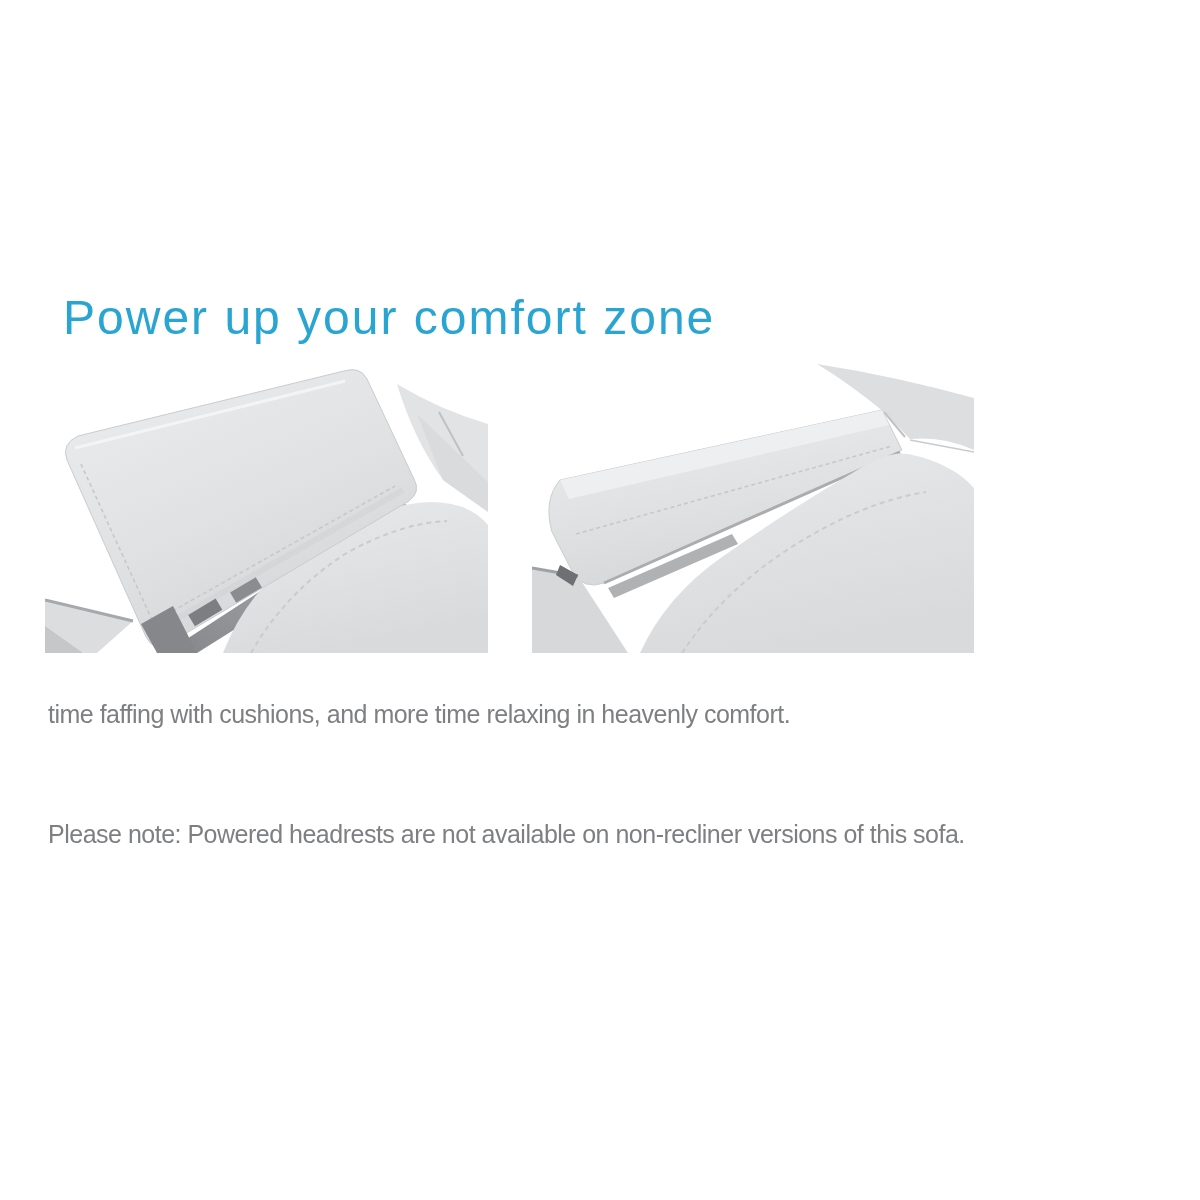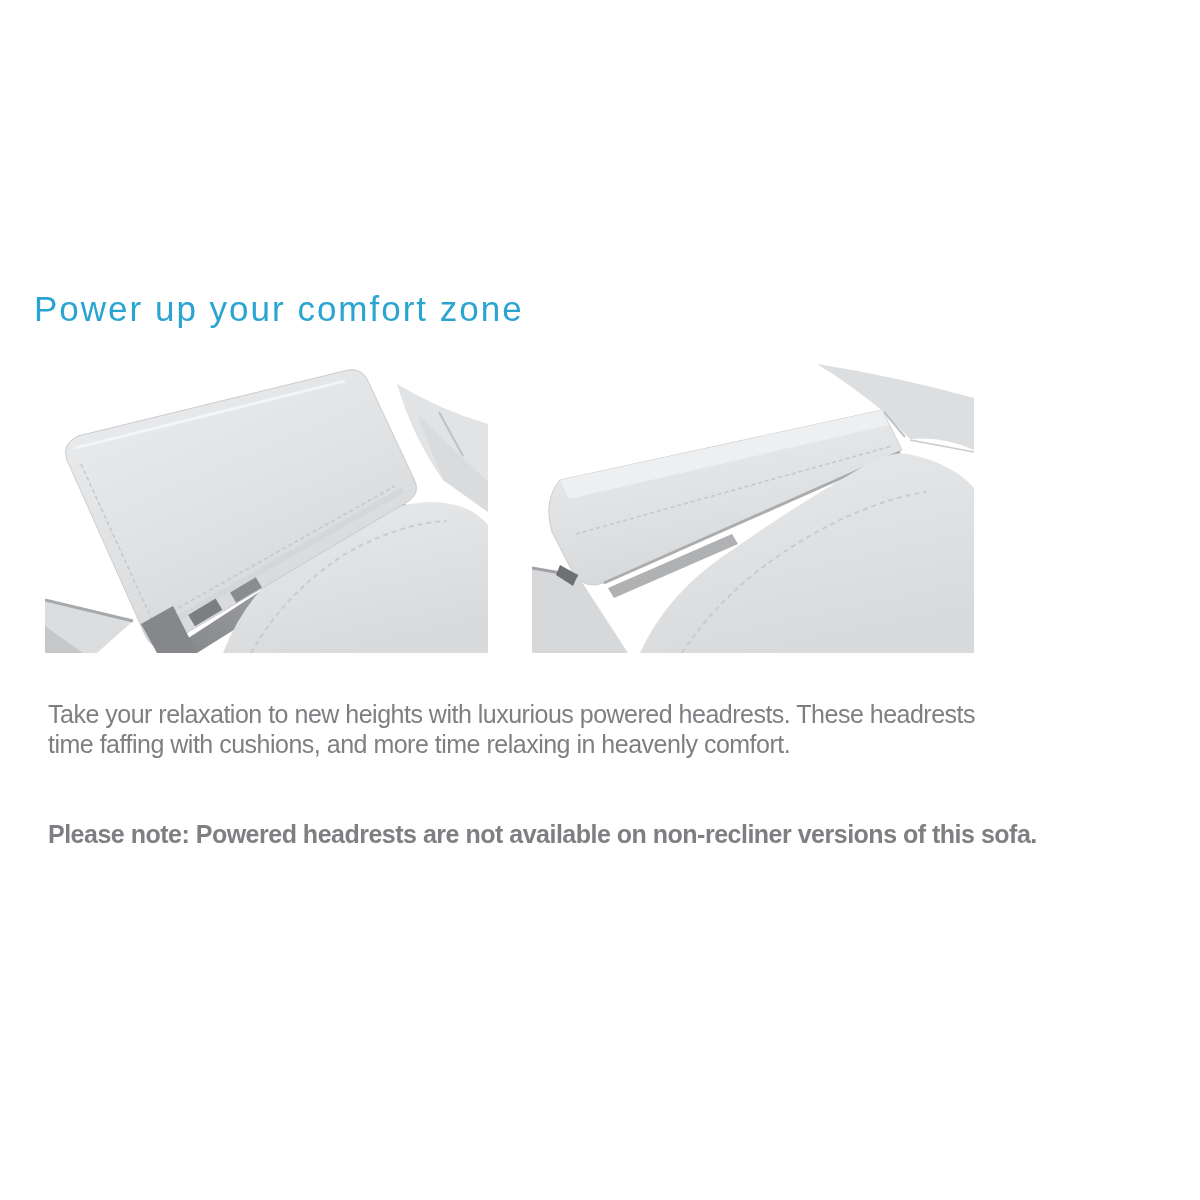--- a/index.html
+++ b/index.html
@@ -9,23 +9,23 @@
   }
   body {
     width: 1200px;
     height: 1200px;
     position: relative;
     overflow: hidden;
     font-family: "Liberation Sans", sans-serif;
   }
   .page-title {
     position: absolute;
-    left: 34px;
+    left: 63px;
     top: 264px;
-    font-size: 35px;
+    font-size: 48px;
     line-height: 44px;
     font-weight: 400;
     letter-spacing: 2px;
     color: #2aa5d2;
     white-space: nowrap;
   }
   .figure {
     position: absolute;
     top: 362px;
     overflow: hidden;
@@ -45,21 +45,20 @@
   .body-copy .line { white-space: nowrap; }
   .note-copy {
     position: absolute;
     left: 48px;
     top: 819px;
     color: #7d7f82;
     font-size: 25px;
     line-height: 30px;
     letter-spacing: -0.5px;
     white-space: nowrap;
-    font-weight: bold;
   }
 </style>
 </head>
 <body>
 
 <h1 class="page-title">Power up your comfort zone</h1>
 
 <div class="figure figure-left">
   <svg viewBox="0 0 443 291" width="443" height="291">
     <defs>
@@ -148,17 +147,16 @@
 
     <g>
       <path d="M 0,206 L 46,214 L 96,291 L 0,291 Z" fill="#d7d8da"></path>
       <path d="M 0,206 L 46,214" stroke="#9fa1a4" stroke-width="3" fill="none"></path>
       <path d="M 28,203 L 46,213 L 41,224 L 24,213 Z" fill="#6e7073"></path>
     </g>
   </svg>
 </div>
 
 <div class="body-copy">
-  <div class="line">Take your relaxation to new heights with luxurious powered headrests. These headrests</div>
   <div class="line">time faffing with cushions, and more time relaxing in heavenly comfort.</div>
 </div>
 
 <div class="note-copy">Please note: Powered headrests are not available on non-recliner versions of this sofa.</div>
 
 </body></html>

